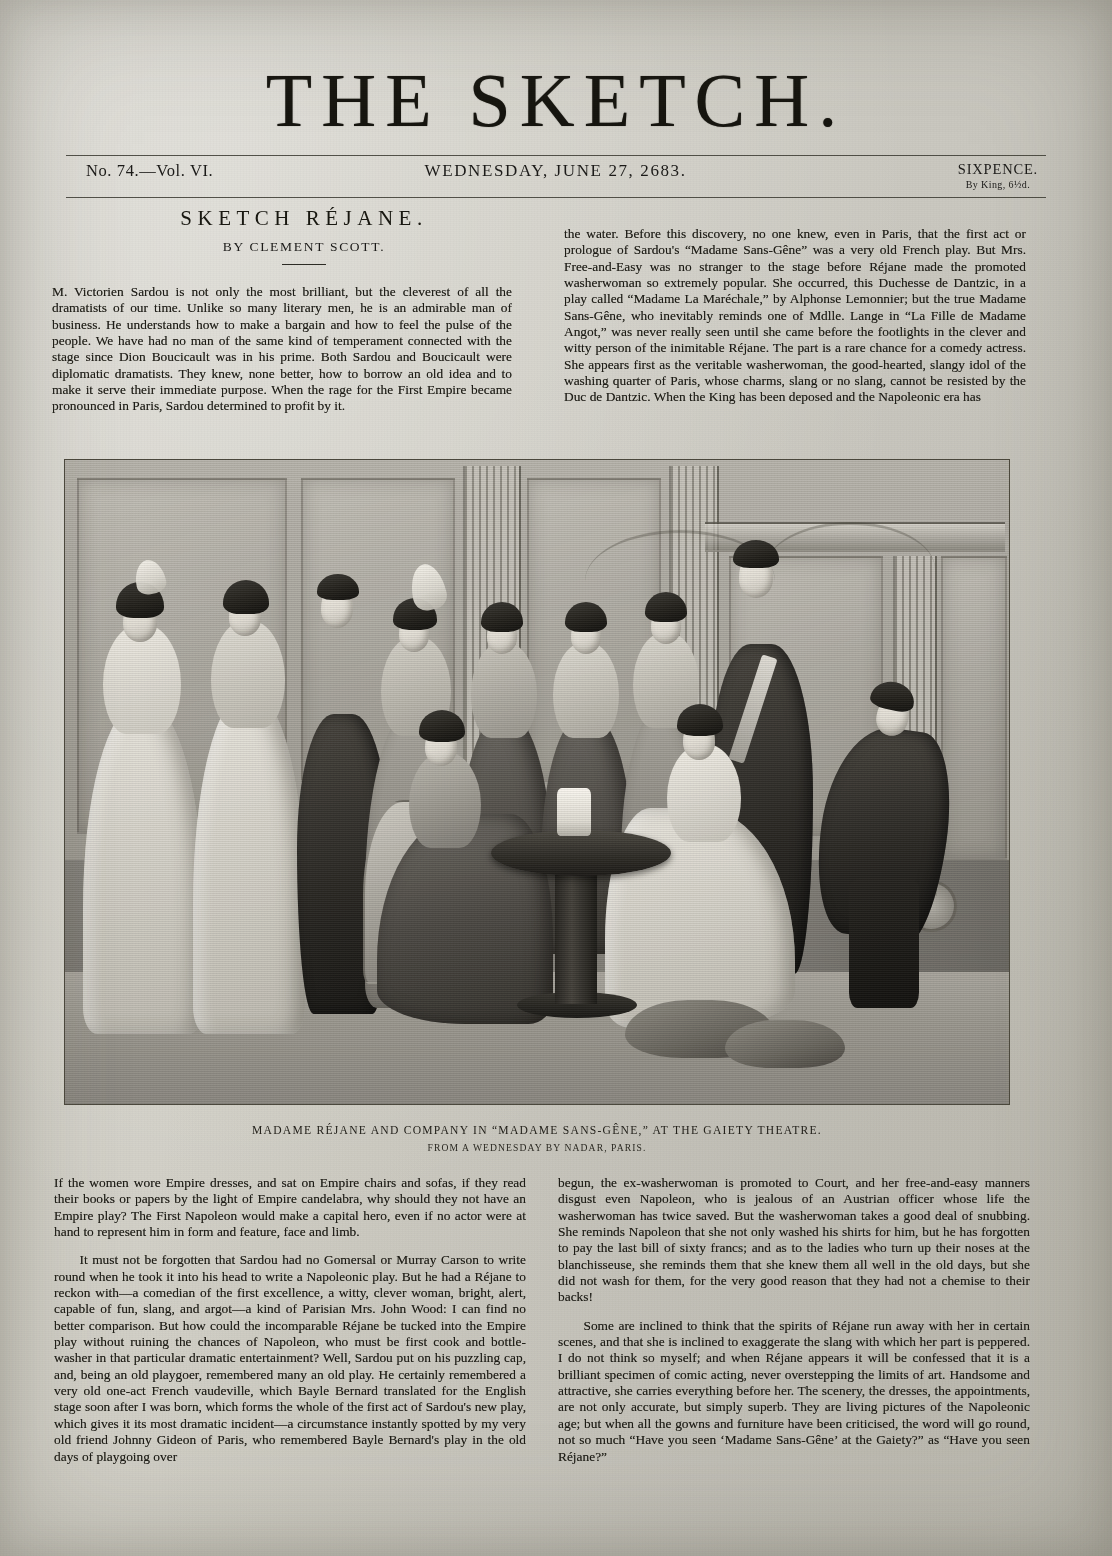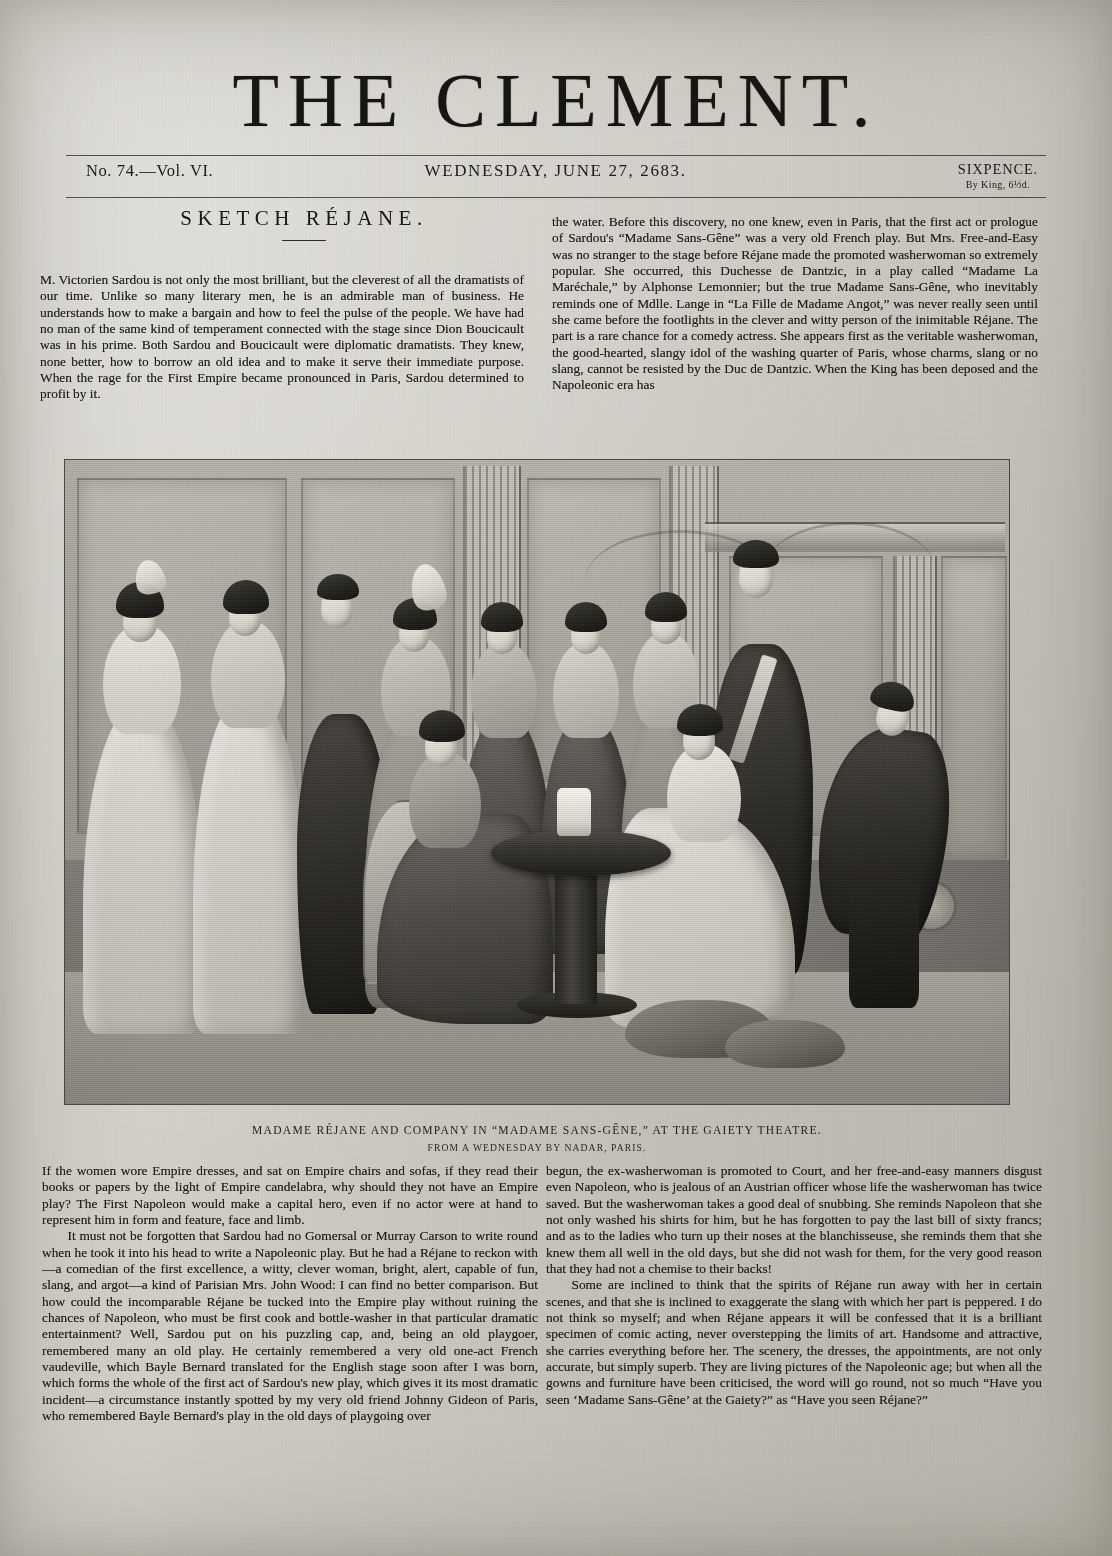--- a/index.html
+++ b/index.html
@@ -134,21 +134,21 @@
   
   .col {
     position: absolute;
     font-size: 13.4px;
     line-height: 16.35px;
     text-align: justify;
     text-justify: inter-word;
     color: #1d1c16;
     -webkit-font-smoothing: none;
   }
-  .col p { margin: 0; }
+  .col p { margin: 12px; }
   .col p + p { text-indent: 1.9em; }
   .col.blur { text-shadow: 0 0 0.55px rgba(30,28,20,0.5); }
 
   .col-top-left  { left: 40px;  top: 272px; width: 484px; }
   .col-top-right { left: 552px; top: 214px; width: 486px; }
 
   .col-bot-left  { left: 42px;  top: 1163px; width: 496px; }
   .col-bot-right { left: 546px; top: 1163px; width: 496px; }
 
   
@@ -329,37 +329,38 @@
     margin-top: 5px;
     color: #2a2821;
   }
 </style>
 </head>
 <body>
 
 <div class="page">
 
   <div class="masthead">
-    <div class="masthead-title">THE CLEMENT.</div>
+    <div class="masthead-title">THE SKETCH.</div>
   </div>
 
   <div class="rule top"></div>
   <div class="rule bottom"></div>
 
   <div class="issueline">
     <div class="issue-no">No. 74.—Vol. VI.</div>
     <div class="issue-date">WEDNESDAY, JUNE 27, 2683.</div>
     <div class="price-box">
       <div class="price-main">SIXPENCE.</div>
       <div class="price-sub">By King, 6½d.</div>
     </div>
   </div>
 
   <div class="article-head">
     <div class="article-title">SKETCH RÉJANE.</div>
+    <div class="article-byline">BY CLEMENT SCOTT.</div>
     <div class="byline-rule"></div>
   </div>
 
   <div class="col col-top-left blur">
     <p>M. Victorien Sardou is not only the most brilliant, but the cleverest of all the dramatists of our time. Unlike so many literary men, he is an admirable man of business. He understands how to make a bargain and how to feel the pulse of the people. We have had no man of the same kind of temperament connected with the stage since Dion Boucicault was in his prime. Both Sardou and Boucicault were diplomatic dramatists. They knew, none better, how to borrow an old idea and to make it serve their immediate purpose. When the rage for the First Empire became pronounced in Paris, Sardou determined to profit by it.</p>
   </div>
 
   <div class="col col-top-right blur">
     <p>the water. Before this discovery, no one knew, even in Paris, that the first act or prologue of Sardou's “Madame Sans-Gêne” was a very old French play. But Mrs. Free-and-Easy was no stranger to the stage before Réjane made the promoted washerwoman so extremely popular. She occurred, this Duchesse de Dantzic, in a play called “Madame La Maréchale,” by Alphonse Lemonnier; but the true Madame Sans-Gêne, who inevitably reminds one of Mdlle. Lange in “La Fille de Madame Angot,” was never really seen until she came before the footlights in the clever and witty person of the inimitable Réjane. The part is a rare chance for a comedy actress. She appears first as the veritable washerwoman, the good-hearted, slangy idol of the washing quarter of Paris, whose charms, slang or no slang, cannot be resisted by the Duc de Dantzic. When the King has been deposed and the Napoleonic era has</p>
   </div>

